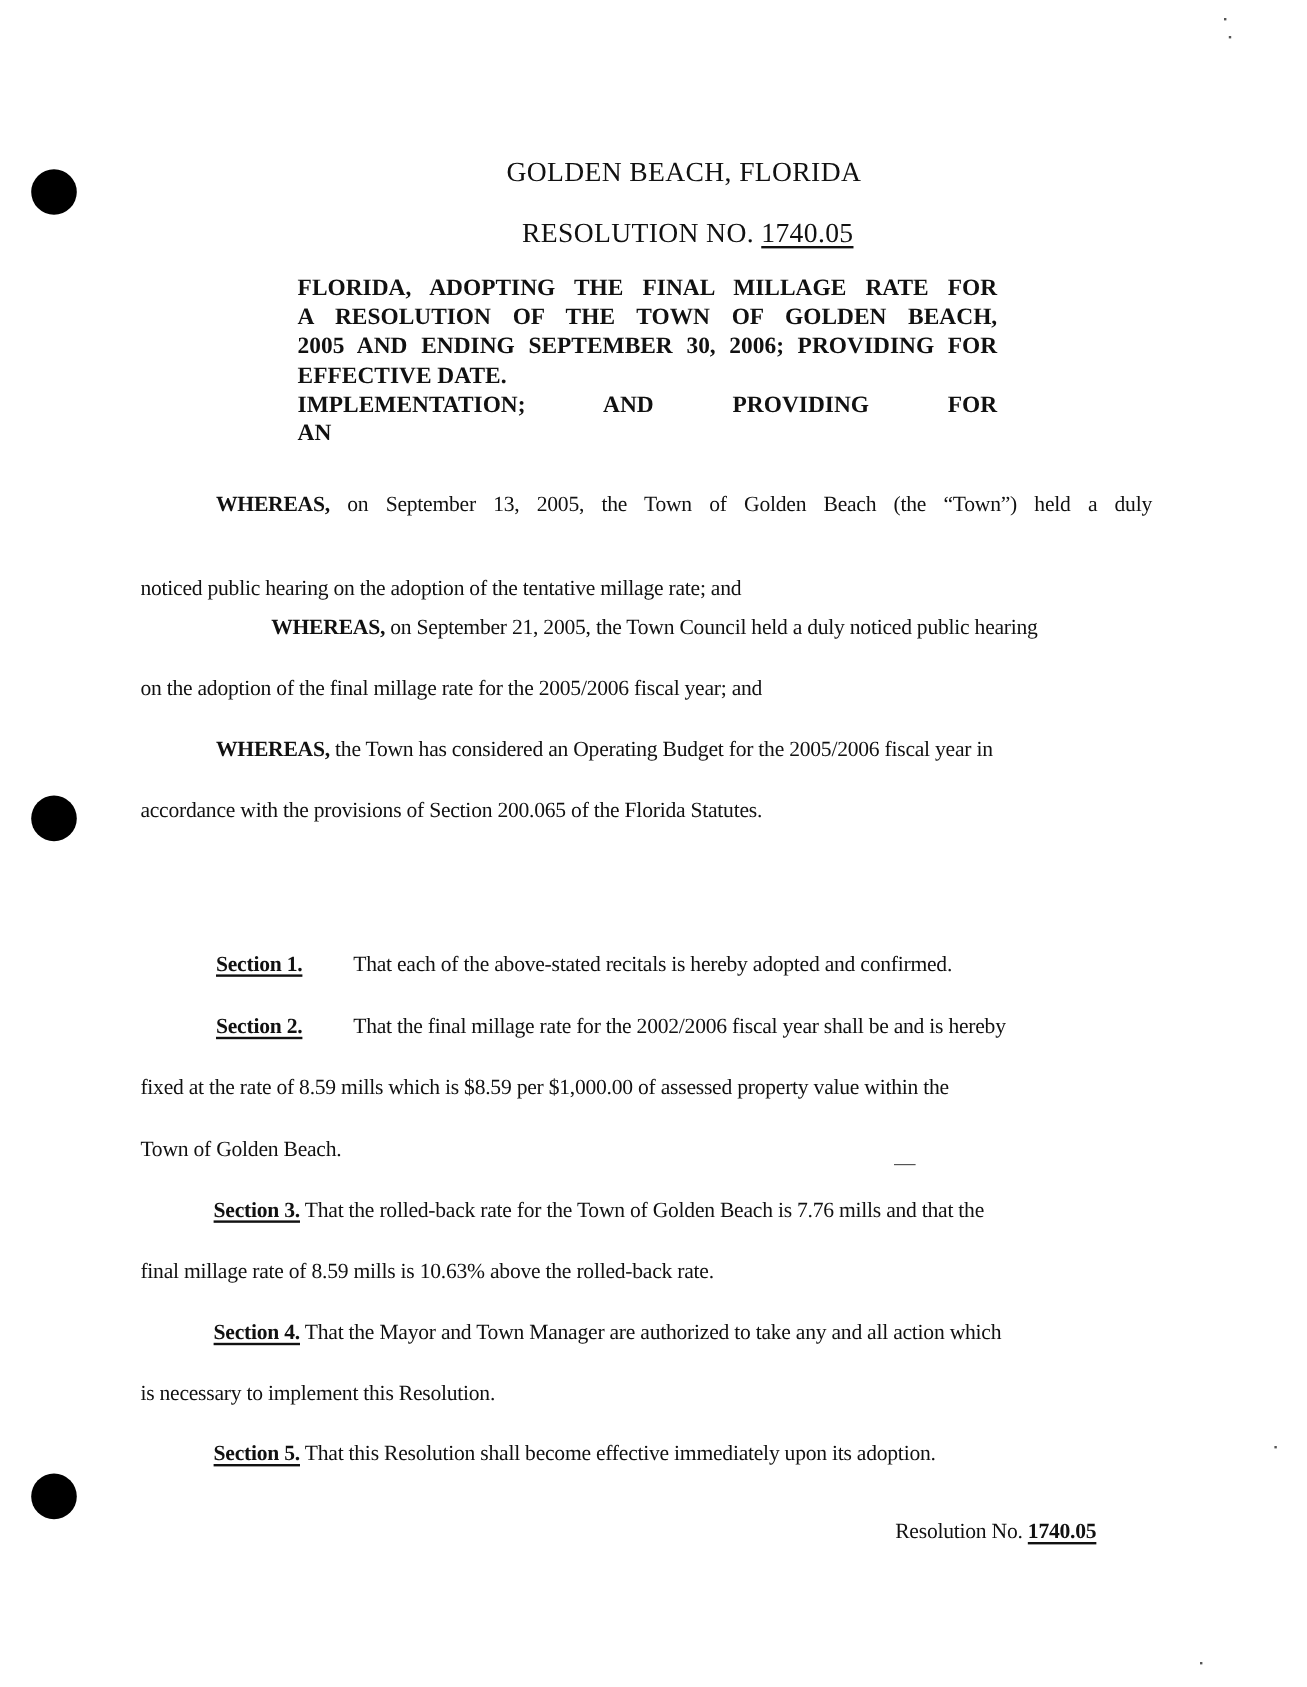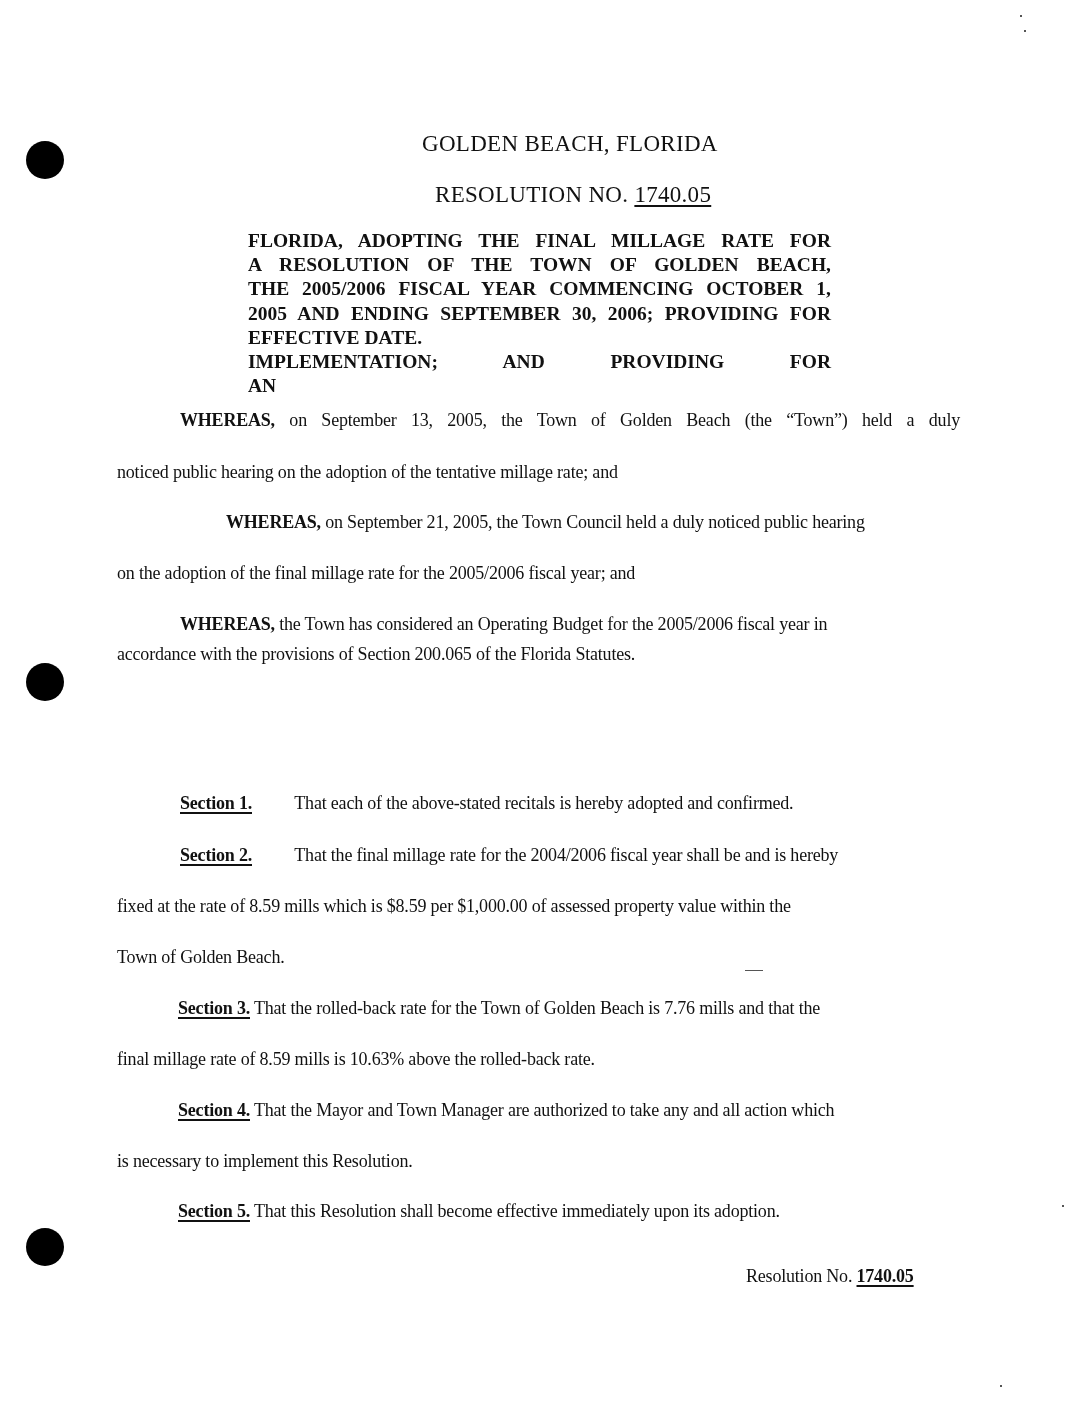--- a/index.html
+++ b/index.html
@@ -35,52 +35,51 @@
 
 <div class="abs h" style="left:398px; top:131px;">GOLDEN BEACH, FLORIDA</div>
 <div class="abs h" style="left:411px; top:182px;">
   <span>RESOLUTION NO.</span>
   <span class="u">1740.05</span>
 </div>
 
 <div class="title-block">
   <div style="text-align-last:justify;">FLORIDA, ADOPTING THE FINAL MILLAGE RATE FOR</div>
   <div style="text-align-last:justify;">A RESOLUTION OF THE TOWN OF GOLDEN BEACH,</div>
-  <div style="text-align-last:justify;">THE 2005/2006 FISCAL YEAR COMMENCING OCTOBER 1,</div>
   <div style="text-align-last:justify;">2005 AND ENDING SEPTEMBER 30, 2006; PROVIDING FOR</div>
   <div>EFFECTIVE DATE.</div>
   <div style="text-align-last:justify; word-spacing:48px;">IMPLEMENTATION; AND PROVIDING FOR AN</div>
 </div>
 
 <div class="just" style="top:410px; left:180px; width:780px;">
   <span class="b">WHEREAS,</span><span> on September 13, 2005, the Town of Golden Beach (the “Town”) held a duly</span>
 </div>
-<div class="abs p" style="left:117px; top:462px;">noticed public hearing on the adoption of the tentative millage rate; and</div>
+<div class="abs p" style="left:117px; top:480px;">noticed public hearing on the adoption of the tentative millage rate; and</div>
 
 <div class="abs p" style="left:180px; top:512px;margin-left:46px;">
   <span class="b">WHEREAS,</span><span> on September 21, 2005, the Town Council held a duly noticed public hearing</span>
 </div>
 <div class="abs p" style="left:117px; top:563px;">on the adoption of the final millage rate for the 2005/2006 fiscal year; and</div>
 
 <div class="abs p" style="left:180px; top:614px;">
   <span class="b">WHEREAS,</span><span> the Town has considered an Operating Budget for the 2005/2006 fiscal year in</span>
 </div>
-<div class="abs p" style="left:117px; top:644px;">accordance with the provisions of Section 200.065 of the Florida Statutes.</div>
+<div class="abs p" style="left:117px; top:665px;">accordance with the provisions of Section 200.065 of the Florida Statutes.</div>
 
 <div class="resolved">
 </div>
 
 <div class="abs p" style="left:180px; top:793px;">
   <span class="b u">Section 1.</span>
   <span style="margin-left:38px;">That each of the above-stated recitals is hereby adopted and confirmed.</span>
 </div>
 
 <div class="abs p" style="left:180px; top:845px;">
   <span class="b u">Section 2.</span>
-  <span style="margin-left:38px;">That the final millage rate for the 2004/2006 fiscal year shall be and is hereby</span>
+  <span style="margin-left:38px;">That the final millage rate for the 2002/2006 fiscal year shall be and is hereby</span>
 </div>
 <div class="abs p" style="left:117px; top:896px;">fixed at the rate of 8.59 mills which is $8.59 per $1,000.00 of assessed property value within the</div>
 <div class="abs p" style="left:117px; top:947px;">Town of Golden Beach.</div>
 
 <div class="abs p" style="left:178px; top:998px;">
   <span class="b u">Section 3.</span><span> That the rolled-back rate for the Town of Golden Beach is 7.76 mills and that the</span>
 </div>
 <div class="abs p" style="left:117px; top:1049px;">final millage rate of 8.59 mills is 10.63% above the rolled-back rate.</div>
 
 <div class="abs p" style="left:178px; top:1100px;">

